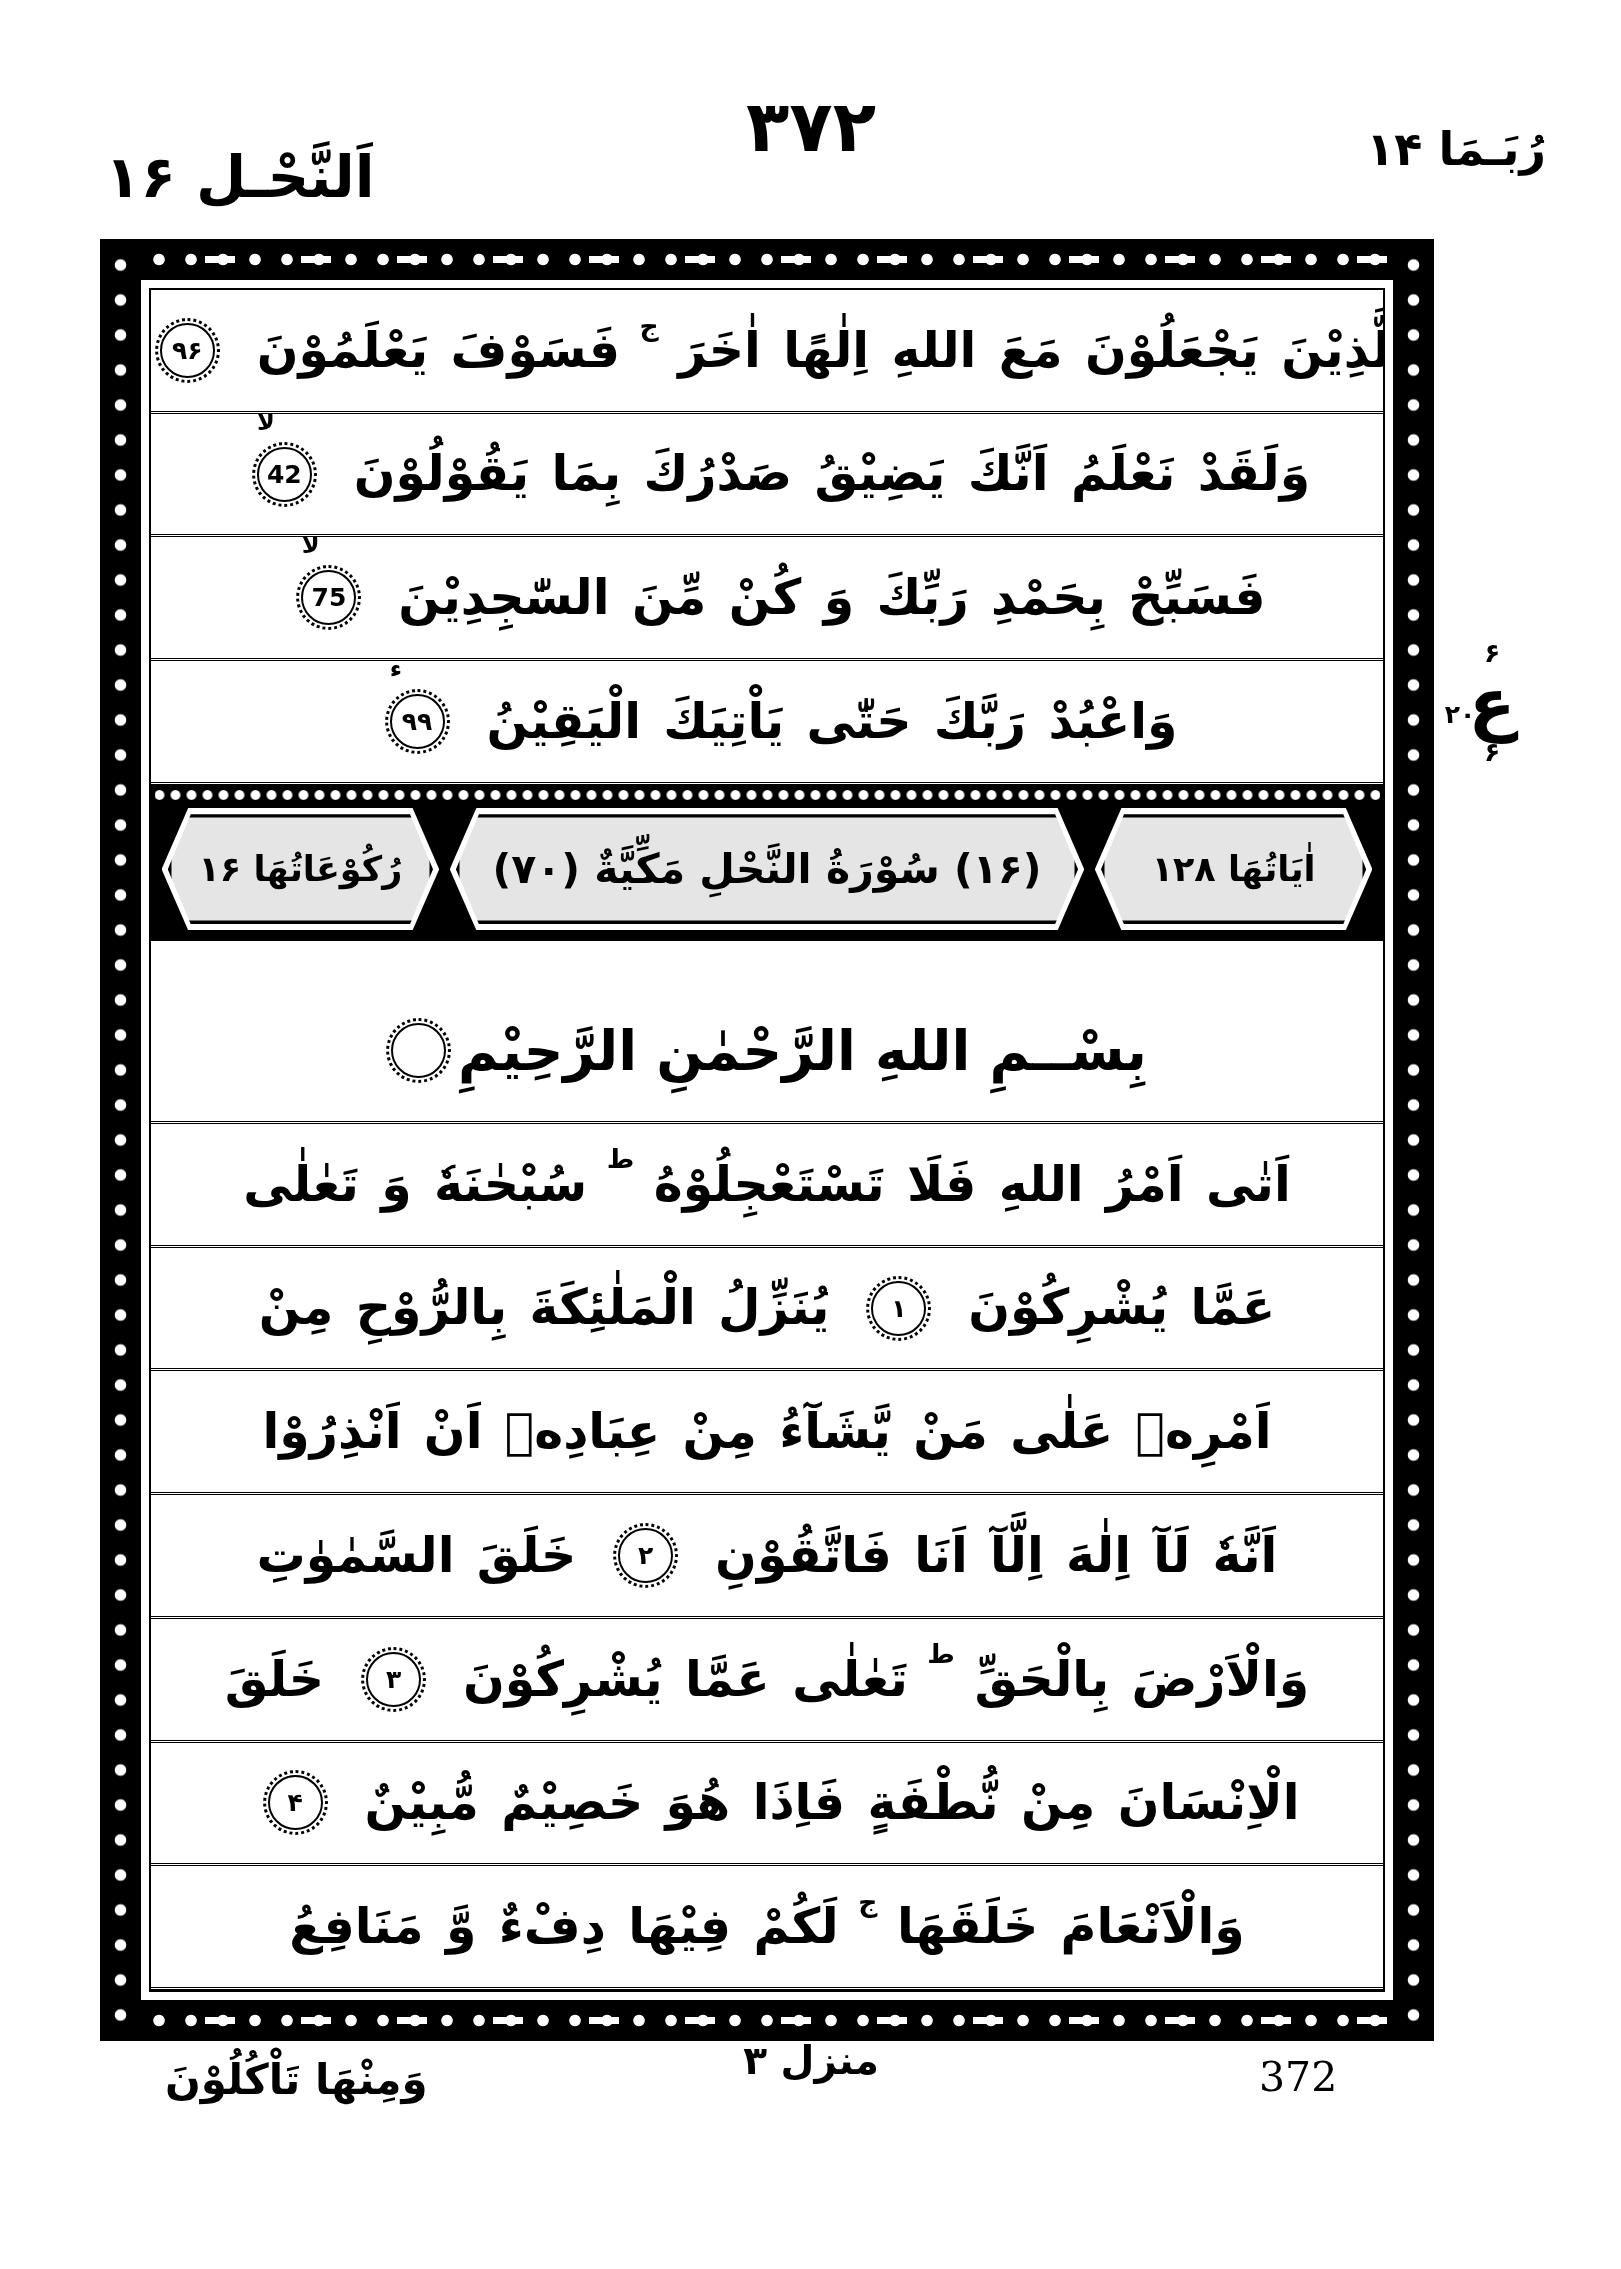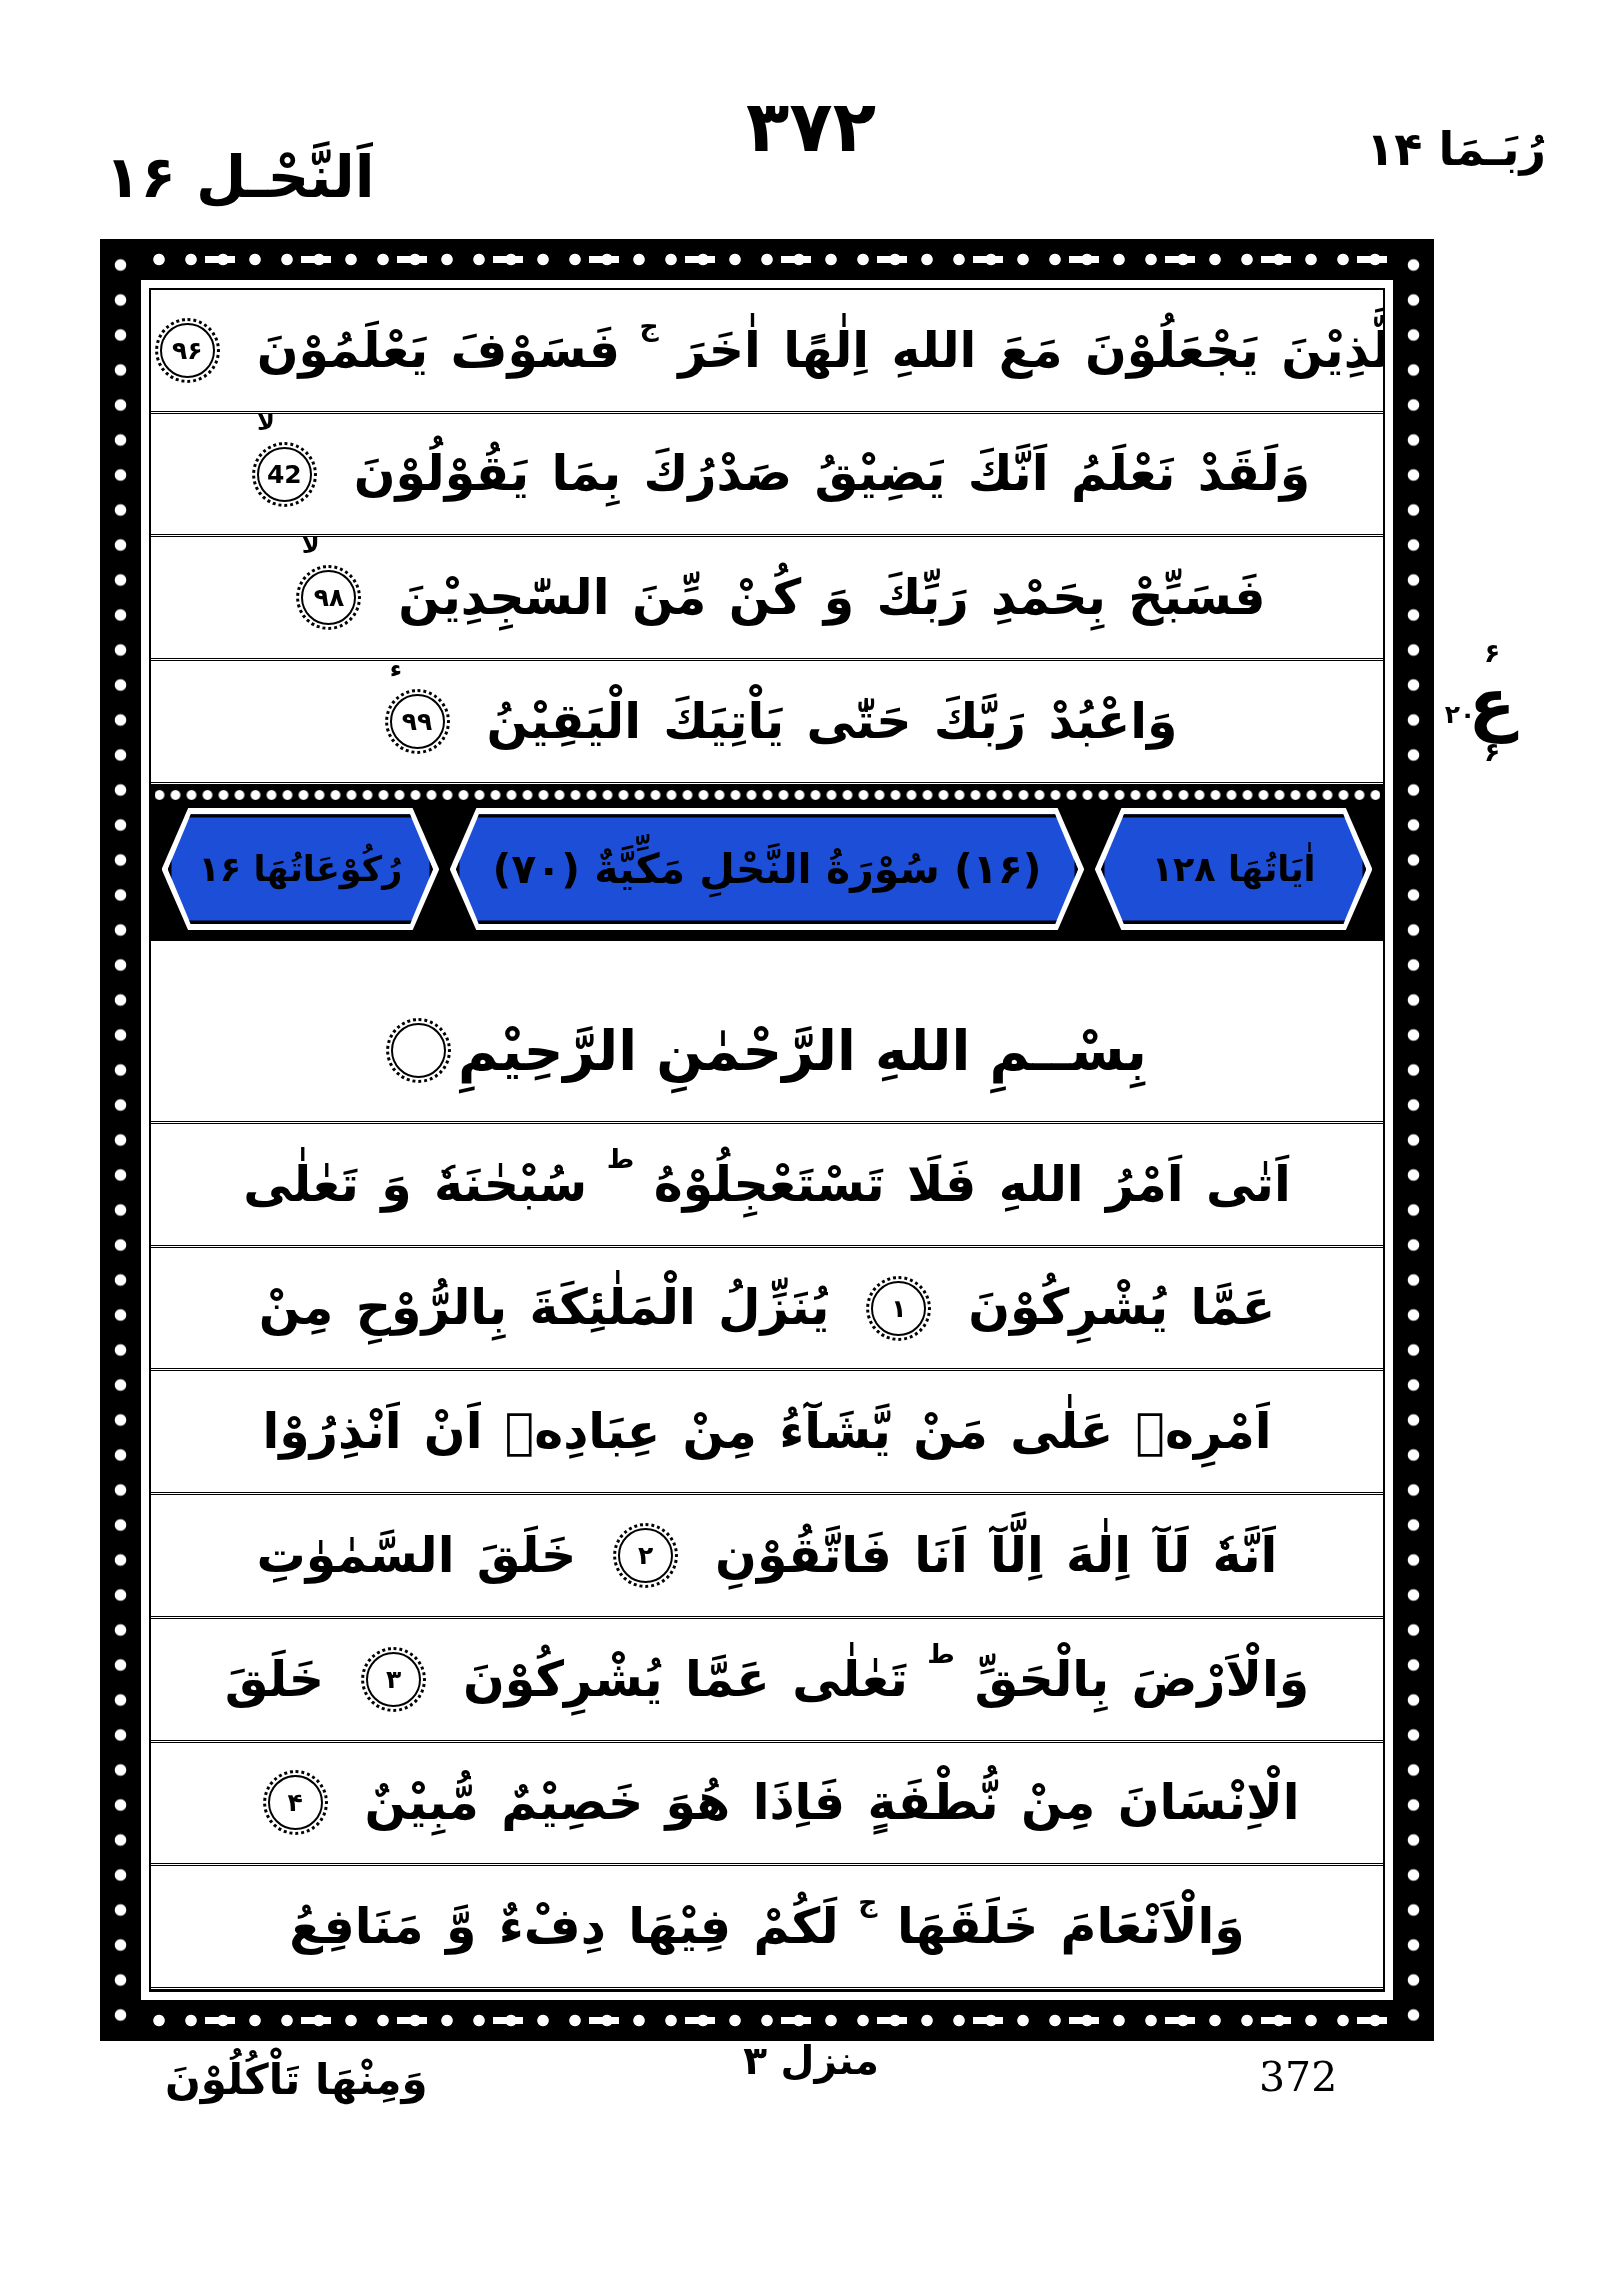--- a/index.html
+++ b/index.html
@@ -51,21 +51,21 @@
   
   .surah-band{flex:0 0 156px;background:#000;display:flex;direction:rtl;gap:10.6px;
     padding:23px 10.6px 10.6px;position:relative;box-sizing:border-box;}
   .surah-band::before{content:"";position:absolute;top:1.8px;left:3.5px;right:3.5px;height:16px;
     background-image:radial-gradient(circle, #fff 4.4px, transparent 5.3px);
     background-size:16px 16px;background-position:center;background-repeat:repeat-x;}
   .bp-outer{background:#000;padding:0;flex:1;position:relative;
     clip-path:polygon(26.6px 0, calc(100% - 26.6px) 0, 100% 50%, calc(100% - 26.6px) 100%, 26.6px 100%, 0 50%);
     background:#fff;}
   .bp-outer{display:flex;}
-  .bp-inner{margin:6.2px;flex:1;background:#1d4ed8;border:0;display:flex;align-items:center;justify-content:center;
+  .bp-inner{margin:6.2px;flex:1;background:#e5e5e5;border:0;display:flex;align-items:center;justify-content:center;
     clip-path:polygon(23px 0, calc(100% - 23px) 0, 100% 50%, calc(100% - 23px) 100%, 23px 100%, 0 50%);
     box-shadow:inset 0 0 0 3.5px #000;font-weight:bold;white-space:nowrap;}
   .bp-side{flex:1.05;}
   .bp-center{flex:2.4;}
   .bp-side .bp-inner{font-size:35px;}
   .bp-center .bp-inner{font-size:41px;}
 
   
   .bismillah-row{flex:0 0 140px;position:relative;display:flex;align-items:center;justify-content:center;
     direction:rtl;font-size:55px;font-weight:bold;border-bottom:3.5px double #000;white-space:nowrap;margin-top:40px;}
@@ -122,21 +122,21 @@
           </div><div class="line-row">
             <span class="seg-text">وَلَقَدْ نَعْلَمُ اَنَّكَ يَضِيْقُ صَدْرُكَ بِمَا يَقُوْلُوْنَ</span>
             <span class="ayah-marker">
               <span class="ayah-above">لا</span>
               <span>42</span>
             </span>
           </div><div class="line-row">
             <span class="seg-text">فَسَبِّحْ بِحَمْدِ رَبِّكَ وَ كُنْ مِّنَ السّٰجِدِيْنَ</span>
             <span class="ayah-marker">
               <span class="ayah-above">لا</span>
-              <span>۹۸</span>
+              <span>75</span>
             </span>
           </div><div class="line-row">
             <span class="seg-text">وَاعْبُدْ رَبَّكَ حَتّٰى يَاْتِيَكَ الْيَقِيْنُ</span>
             <span class="ayah-marker">
               <span class="ayah-above">ء</span>
               <span>۹۹</span>
             </span>
           </div></div>
 
       <div class="surah-band">

